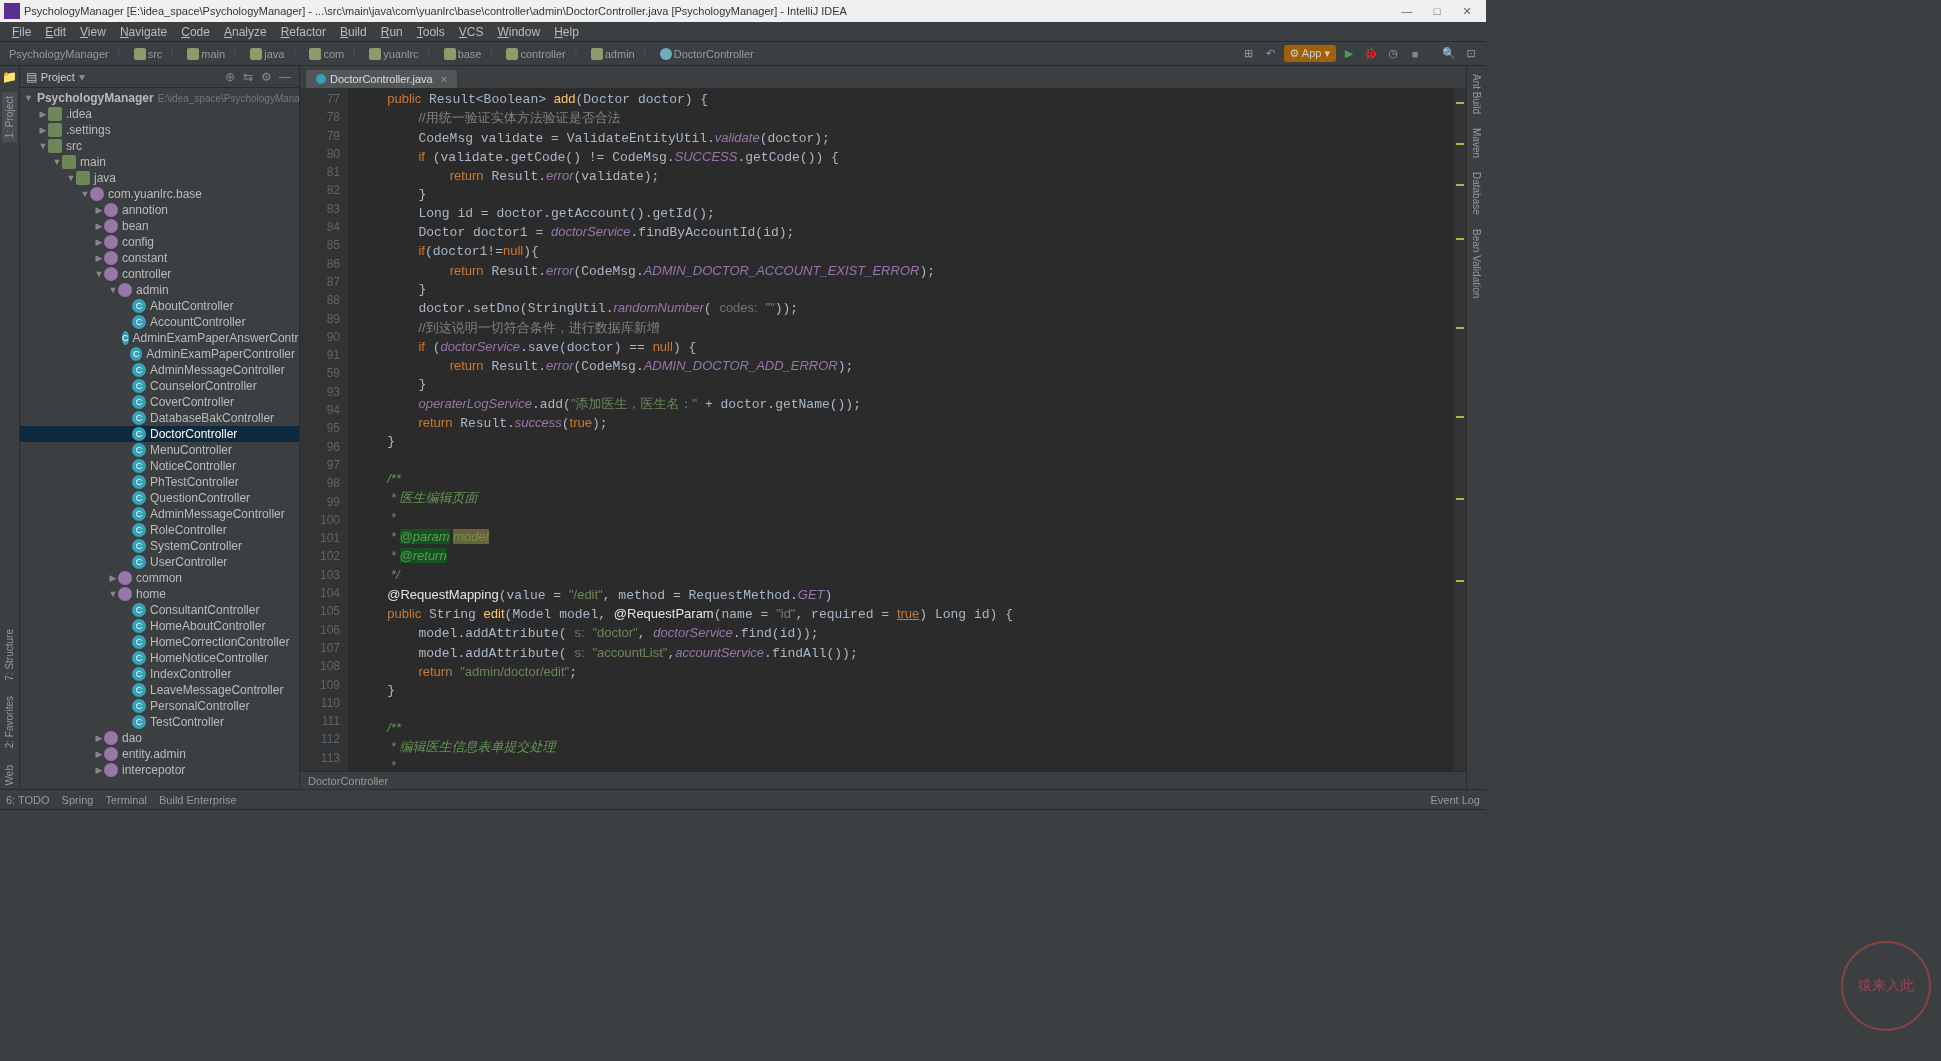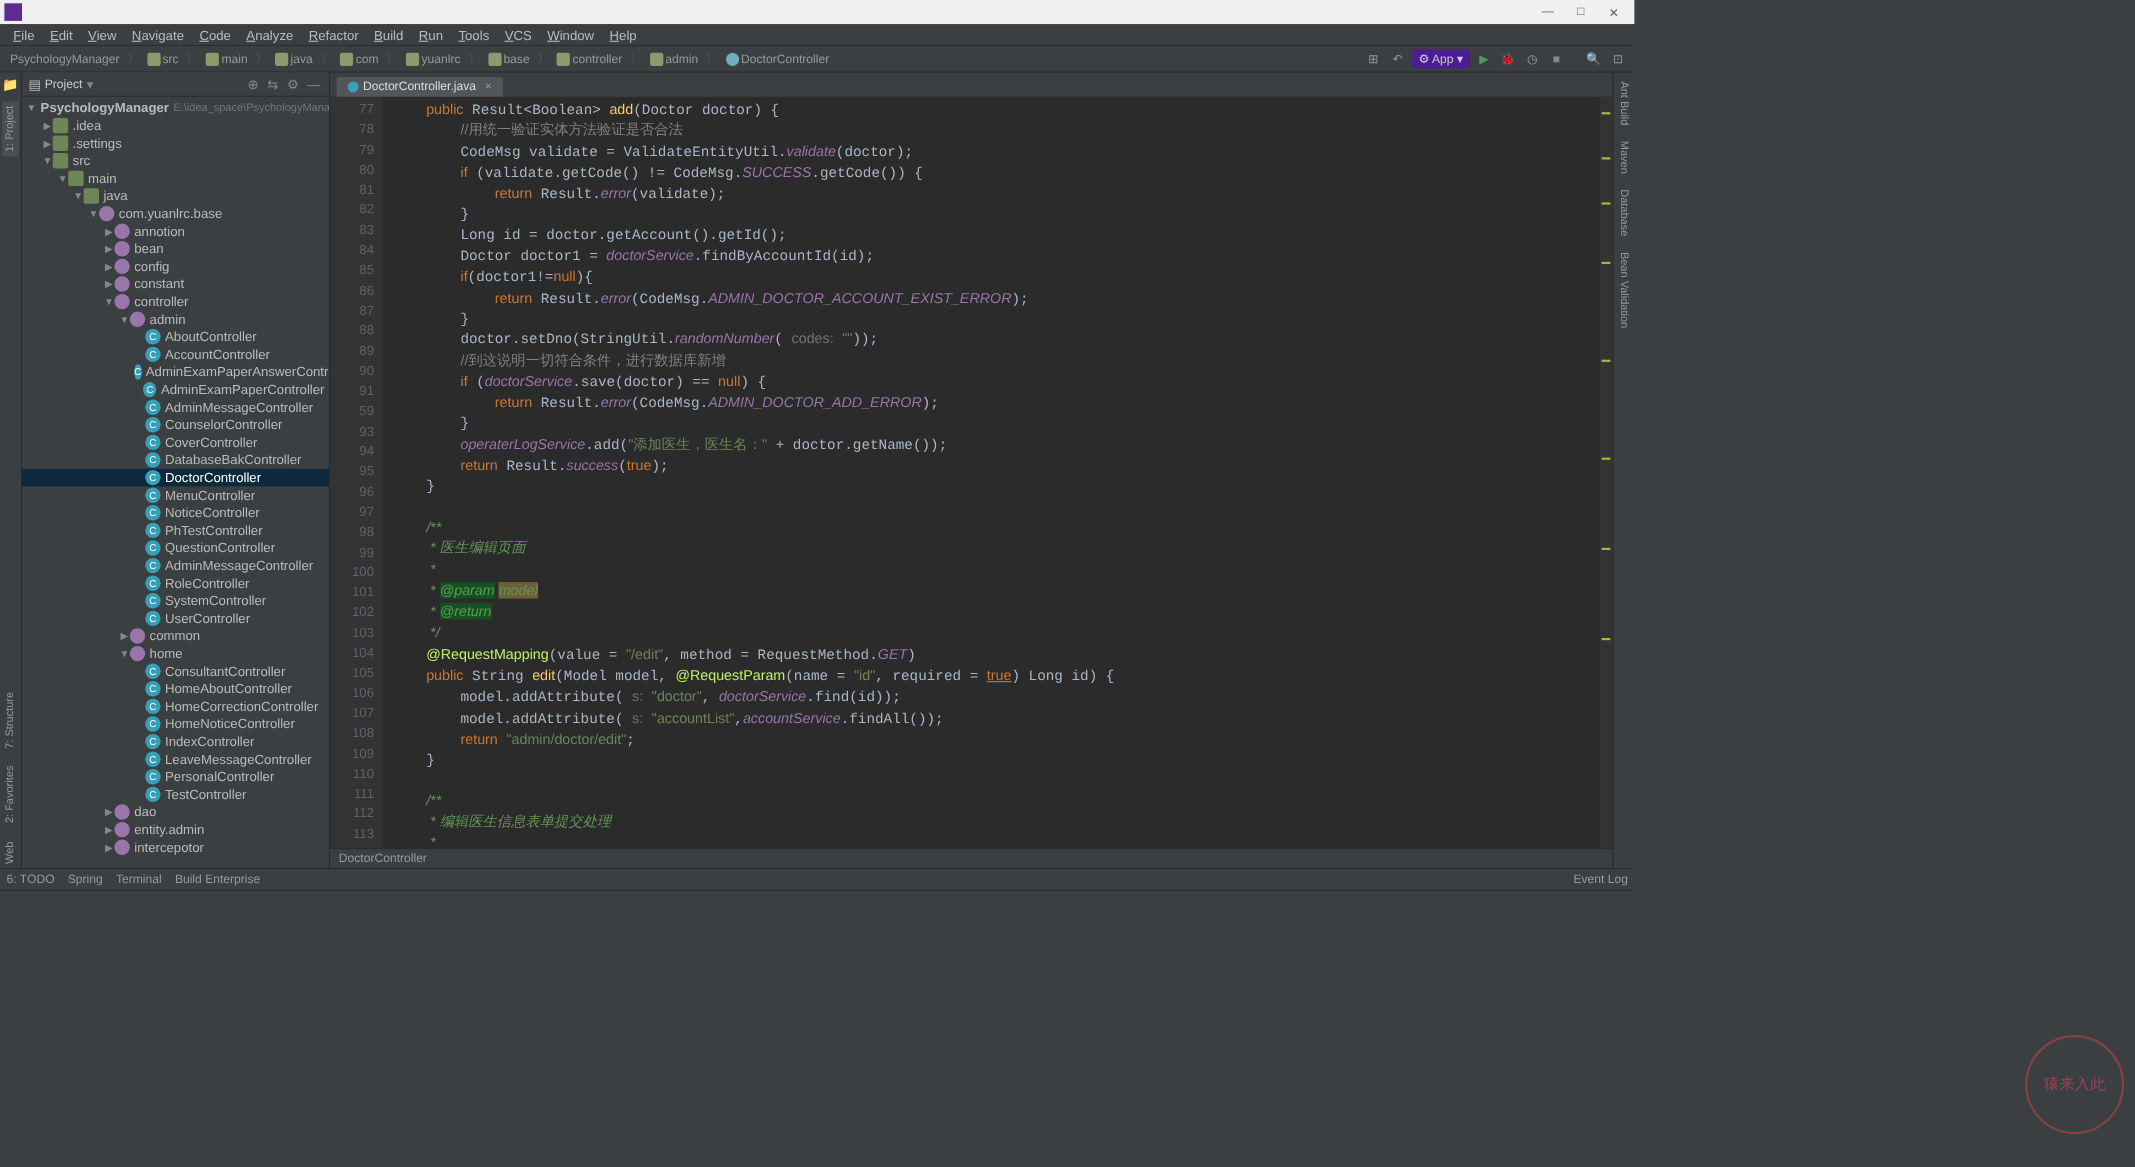--- a/index.html
+++ b/index.html
@@ -13,21 +13,21 @@
 .menubar span u { text-decoration:underline; }
 .navbar { height:24px; background:#3c3f41; border-bottom:1px solid #2b2b2b; display:flex; align-items:center; padding:0 6px; font-size:11px; }
 .navbar .crumb { display:flex; align-items:center; gap:2px; color:#999; }
 .navbar .crumb .seg { display:flex; align-items:center; gap:2px; padding:0 3px; }
 .navbar .sep { color:#666; margin:0 2px; }
 .navbar .ico { width:12px; height:12px; background:#6e8759; border-radius:2px; display:inline-block; }
 .navbar .ico.fld { background:#8d9b6c; }
 .navbar .ico.cls { background:#6fafbd; border-radius:50%; }
 .navbar .right { margin-left:auto; display:flex; align-items:center; gap:4px; }
 .navbar .btn { padding:2px 6px; background:#4c5052; border-radius:3px; color:#ccc; font-size:11px; }
-.navbar .btn.run { background:#4c1d95; }
+.navbar .btn.run { background:#a16207; }
 .navbar .iconbtn { width:18px; height:18px; display:inline-flex; align-items:center; justify-content:center; color:#999; }
 .main { display:flex; height:723px; }
 .leftgutter { width:20px; background:#3c3f41; border-right:1px solid #2b2b2b; display:flex; flex-direction:column; align-items:center; padding-top:4px; gap:8px; }
 .leftgutter .tab { writing-mode:vertical-rl; transform:rotate(180deg); font-size:10px; color:#999; padding:4px 2px; cursor:default; }
 .leftgutter .tab.active { background:#4b4e50; }
 .leftgutter .ico { width:14px; height:14px; }
 .sidebar { width:280px; background:#3b3f41; border-right:1px solid #2b2b2b; display:flex; flex-direction:column; }
 .sidebar-hdr { height:22px; display:flex; align-items:center; padding:0 6px; background:#3c3f41; border-bottom:1px solid #2b2b2b; }
 .sidebar-hdr .title { color:#ccc; font-size:11px; }
 .sidebar-hdr .spacer { flex:1; }
@@ -48,21 +48,21 @@
 .tab-item .x { color:#999; margin-left:4px; }
 .code-area { flex:1; display:flex; overflow:hidden; position:relative; }
 .gutter { width:48px; background:#313335; color:#606366; text-align:right; padding:2px 8px 2px 0; font-family:Consolas,monospace; font-size:12px; line-height:18.3px; user-select:none; }
 .gutter .mark { position:relative; }
 .gutter .mark::before { content:"●"; position:absolute; left:-8px; color:#499c54; font-size:8px; }
 .code { flex:1; padding:2px 8px; font-family:Consolas,"Courier New",monospace; font-size:13px; line-height:18.3px; white-space:pre; color:#a9b7c6; overflow:auto; }
 .kw { color:#cc7832; }
 .str { color:#6a8759; }
 .com { color:#808080; }
 .doc { color:#629755; font-style:italic; }
-.ann { color:#bef264; }
+.ann { color:#e5e5e5; }
 .mtd { color:#ffc66d; }
 .fld { color:#9876aa; font-style:italic; }
 .param { color:#72737a; }
 .hl { background:#6e5f39; }
 .hl2 { background:#155221; }
 .crumb-bot { height:18px; background:#3c3f41; border-top:1px solid #2b2b2b; padding:0 8px; font-size:11px; color:#999; display:flex; align-items:center; }
 .rightgutter { width:20px; background:#3c3f41; border-left:1px solid #2b2b2b; display:flex; flex-direction:column; align-items:center; padding-top:4px; gap:6px; }
 .rightgutter .tab { writing-mode:vertical-rl; font-size:10px; color:#999; padding:4px 2px; }
 .marks { width:12px; background:#313335; position:relative; }
 .marks .m { position:absolute; width:8px; height:2px; left:2px; }
@@ -71,20 +71,21 @@
 .statusbar { height:20px; background:#3c3f41; border-top:1px solid #2b2b2b; display:flex; align-items:center; padding:0 8px; font-size:11px; color:#999; }
 .statusbar .spacer { flex:1; }
 .statusbar .seg { margin-left:12px; }
 .watermark { position:absolute; right:10px; bottom:30px; width:90px; height:90px; border:2px solid #b84444; border-radius:50%; opacity:0.6; display:flex; align-items:center; justify-content:center; color:#d46; font-size:14px; pointer-events:none; }
 </style>
 </head>
 <body>
 
 <div class="titlebar">
   <div class="ico"></div>
+  <span>PsychologyManager [E:\idea_space\PsychologyManager] - ...\src\main\java\com\yuanlrc\base\controller\admin\DoctorController.java [PsychologyManager] - IntelliJ IDEA</span>
   <div class="spacer"></div>
   <div class="winbtn">—</div>
   <div class="winbtn">□</div>
   <div class="winbtn">✕</div>
 </div>
 
 <div class="menubar" id="menubar">
     <span><u>F</u>ile</span>
     <span><u>E</u>dit</span>
     <span><u>V</u>iew</span>

